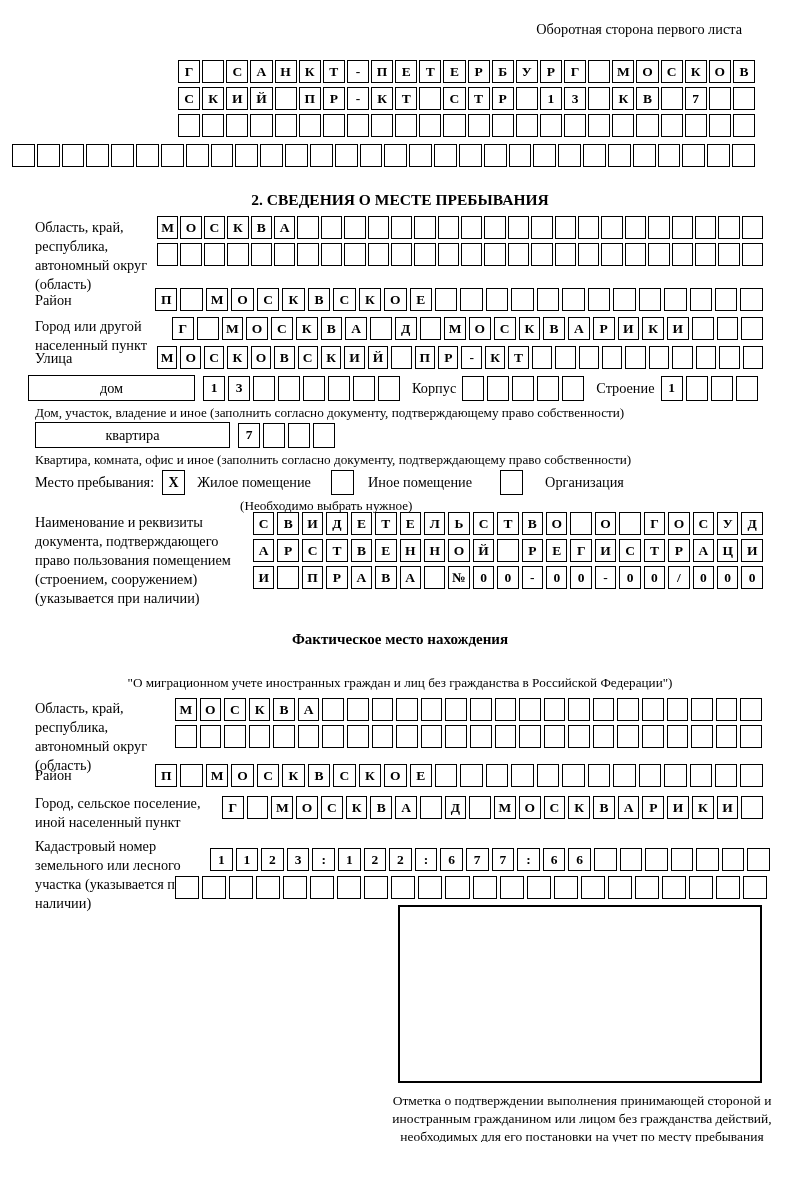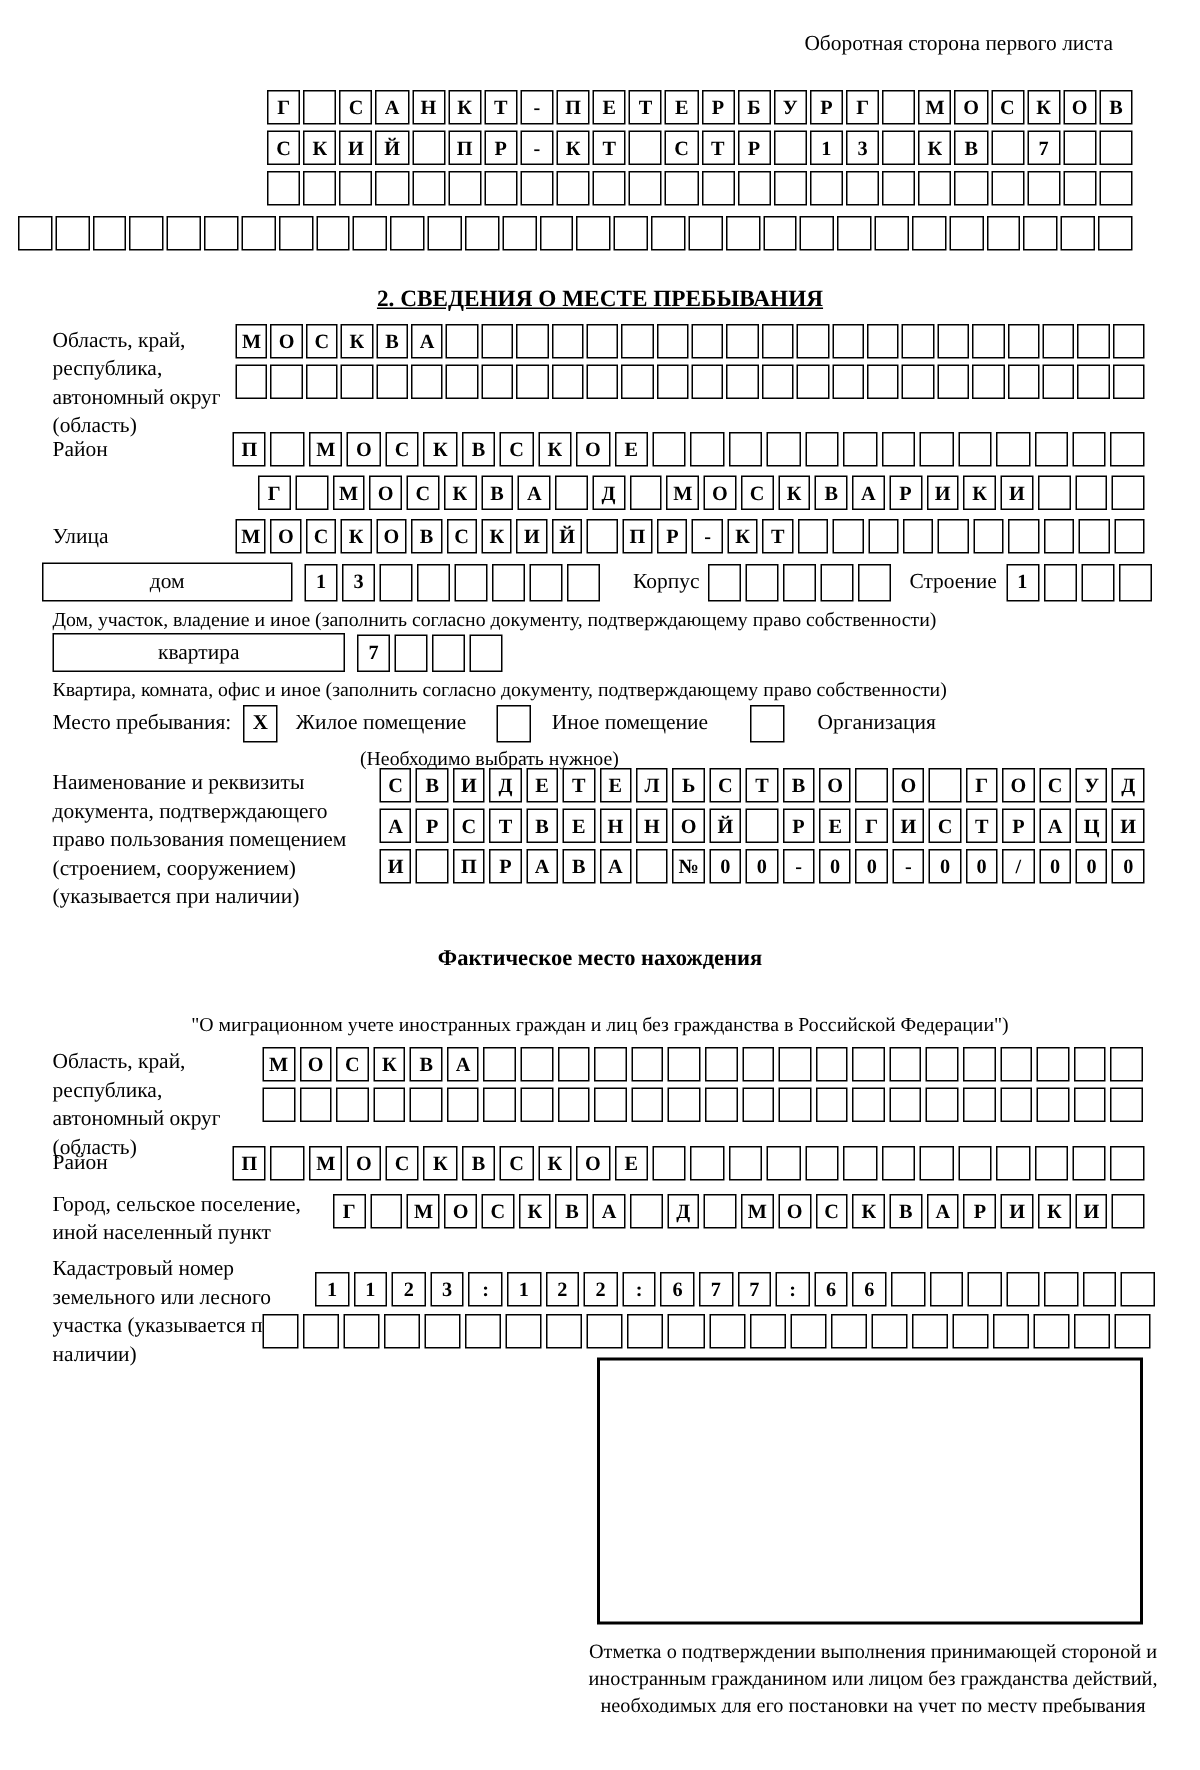--- a/index.html
+++ b/index.html
@@ -139,21 +139,21 @@
       <span class="cell"></span>
       <span class="cell"></span>
       <span class="cell"></span>
       <span class="cell"></span>
       <span class="cell"></span>
       <span class="cell"></span>
       <span class="cell"></span>
       <span class="cell"></span>
     </div>
 
-  <div class="abs sec-title center" style="top:191px;text-decoration:underline;">2. СВЕДЕНИЯ О МЕСТЕ ПРЕБЫВАНИЯ</div>
+  <div class="abs sec-title center" style="top:191px;">2. СВЕДЕНИЯ О МЕСТЕ ПРЕБЫВАНИЯ</div>
 
   <div class="abs lbl" style="top:218px;left:35px;width:120px;">Область, край, республика, автономный округ (область)</div>
   <div class="abs" style="top:216px;left:157px;width:606px;">
     <div class="cells" style="margin-bottom:4px;">
         <span class="cell">М</span>
         <span class="cell">О</span>
         <span class="cell">С</span>
         <span class="cell">К</span>
         <span class="cell">В</span>
         <span class="cell">А</span>
@@ -229,20 +229,21 @@
       <span class="cell"></span>
       <span class="cell"></span>
       <span class="cell"></span>
       <span class="cell"></span>
       <span class="cell"></span>
       <span class="cell"></span>
       <span class="cell"></span>
       <span class="cell"></span>
     </div>
 
+  <div class="abs lbl" style="top:317px;left:35px;width:130px;">Город или другой населенный пункт</div>
   <div class="abs cells sp" style="top:317px;left:172px;width:591px;">
       <span class="cell">Г</span>
       <span class="cell"></span>
       <span class="cell">М</span>
       <span class="cell">О</span>
       <span class="cell">С</span>
       <span class="cell">К</span>
       <span class="cell">В</span>
       <span class="cell">А</span>
       <span class="cell"></span>
@@ -298,21 +299,21 @@
     <div class="mcells" style="margin-left:8px;">
         <span class="cell">1</span>
         <span class="cell">3</span>
         <span class="cell"></span>
         <span class="cell"></span>
         <span class="cell"></span>
         <span class="cell"></span>
         <span class="cell"></span>
         <span class="cell"></span>
       </div>
-    <div class="lbl" style="margin:0 6px 0 22px;">Корпус</div>
+    <div class="lbl" style="margin:0 6px 0 12px;">Корпус</div>
     <div class="mcells">
         <span class="cell"></span>
         <span class="cell"></span>
         <span class="cell"></span>
         <span class="cell"></span>
         <span class="cell"></span>
       </div>
     <div class="lbl" style="margin:0 6px 0 12px;">Строение</div>
     <div class="mcells">
         <span class="cell">1</span>

